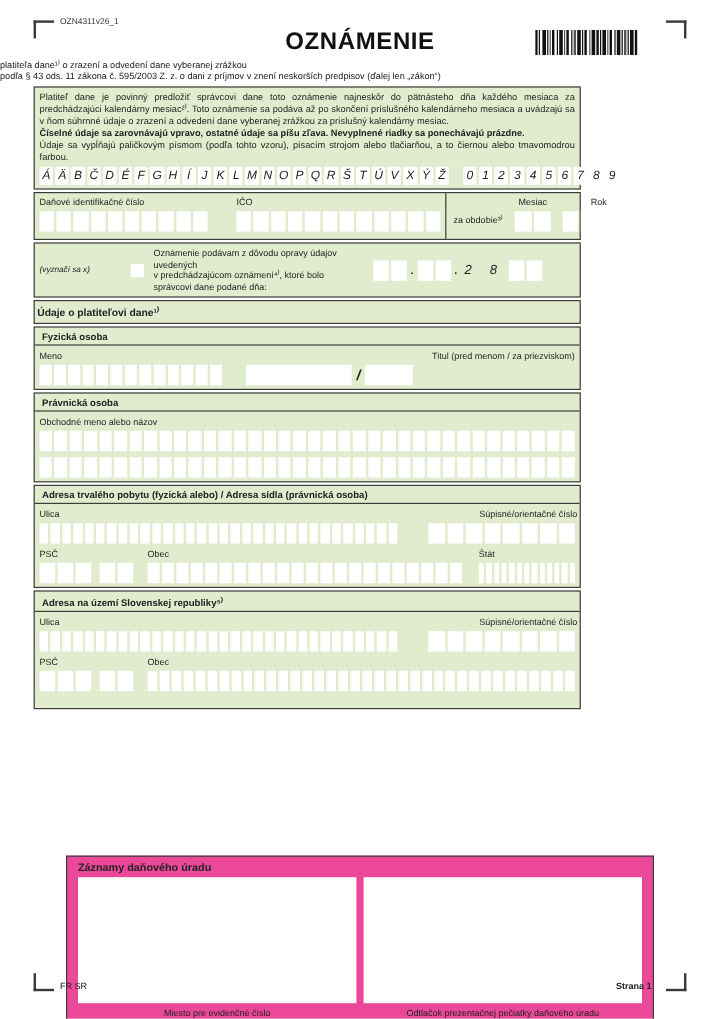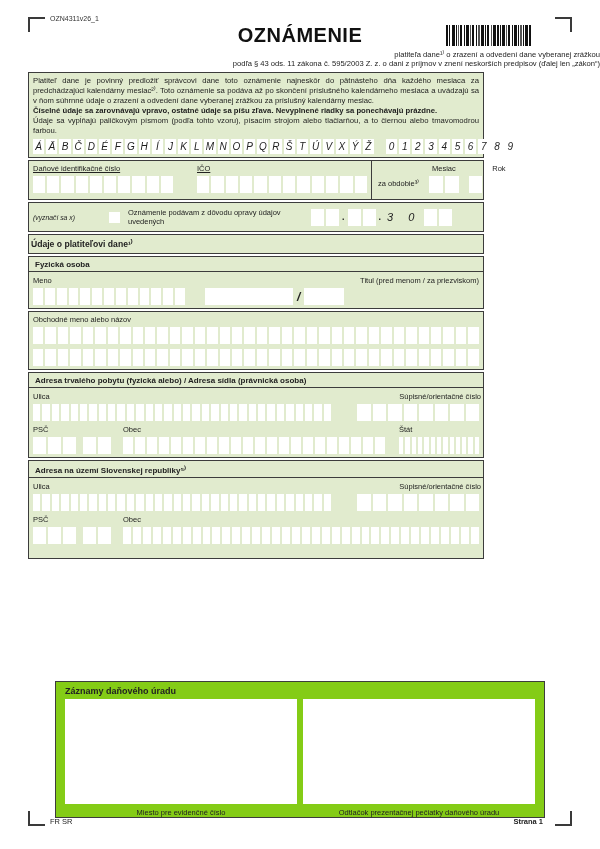--- a/index.html
+++ b/index.html
@@ -9,40 +9,40 @@
 
   
   .corner { position:absolute; width:17px; height:15px; }
   .corner.tl { left:28px; top:17px;  border-left:2.5px solid #3a3a3a; border-top:2.5px solid #3a3a3a; }
   .corner.tr { right:28px; top:17px; border-right:2.5px solid #3a3a3a; border-top:2.5px solid #3a3a3a; }
   .corner.bl { left:28px; top:811px;  border-left:2.5px solid #3a3a3a; border-bottom:2.5px solid #3a3a3a; }
   .corner.br { right:28px; top:811px; border-right:2.5px solid #3a3a3a; border-bottom:2.5px solid #3a3a3a; }
 
   .form-code { position:absolute; left:50px; top:15px; font-size:7px; color:#333; }
   .title { position:absolute; left:0; top:24px; width:100%; text-align:center; font-size:20px; font-weight:bold; letter-spacing:.5px; color:#111; }
-  .subtitle { position:absolute; left:0; width:100%; text-align:right; font-size:7.6px; color:#222; }
+  .subtitle { position:absolute; left:0; width:100%; text-align:left; font-size:7.6px; color:#222; }
   .sub1 { top:49px; } .sub2 { top:59px; }
   .barcode { position:absolute; left:446px; top:25px; }
 
   .sheet { position:absolute; left:28px; top:72px; width:456px; }
 
   .gbox { background:#e1ebce; border:1.5px solid #3c3c3c; margin-bottom:2px; padding:3px 4px; }
 
   .instr p { font-size:7.7px; line-height:10px; color:#1d1d1d; text-align:justify; }
   .instr p.bold { font-weight:bold; }
 
   .samples { display:flex; margin-top:3px; }
   .cellrow { display:flex; gap:2px; }
   .cell { background:#ffffff; flex:1; height:17px; }
   .samples .cell { width:11.2px; flex:none; height:15px; font-size:10px; font-style:italic; display:flex; align-items:center; justify-content:center; color:#1d1d1d; }
   .samples .digits { margin-left:12px; }
 
   
   .idrow { display:flex; padding:0; }
-  .id-left { flex:1; padding:3px 4px 6px 4px; display:flex; gap:24px;text-decoration:underline; }
+  .id-left { flex:1; padding:3px 4px 6px 4px; display:flex; gap:24px; }
   .id-right { width:178px; border-left:1.5px solid #3c3c3c; padding:3px 6px 6px 6px; display:flex; align-items:flex-end; gap:10px; }
   .fld { display:flex; flex-direction:column; }
   .fld .lbl { font-size:7.5px; margin-bottom:3px; color:#1d1d1d; }
   .lbl-c { text-align:center; }
   .obdobie { font-size:7.5px; padding-bottom:5px; white-space:nowrap; }
   .mes .cellrow { width:30px; } .rok .cellrow { width:60px; }
 
   
   .corr { display:flex; align-items:center; min-height:30px; gap:8px; }
   .corr .mark { font-size:6.8px; font-style:italic; width:68px; }
@@ -73,21 +73,21 @@
   .g-sup .lbl { text-align:right; margin-right:-2px; }
   .addr-row2 { display:flex; gap:14px; margin-top:4px; }
   .psc-cells { display:flex; gap:7px; width:76px; }
   .psc-cells .cellrow { flex:none; }
   .psc-cells .cell { width:13px; flex:none; }
   .g-obec1 { width:262px; } .g-stat { flex:1; }
   .g-obec2 { flex:1; }
   .pb14 { padding-bottom:14px; }
 
   
-  .records { margin:122px 0 0 27px; width:490px; height:137px; background:#84cc16; border:1.5px solid #3c3c3c; padding:4px 9px; }
+  .records { margin:122px 0 0 27px; width:490px; height:137px; background:#ec4899; border:1.5px solid #3c3c3c; padding:4px 9px; }
   .records .rtitle { font-size:9px; font-weight:bold; margin-bottom:3px; }
   .rboxes { display:flex; justify-content:space-between; }
   .rbox { width:232px; height:105px; background:#fff; }
   .rcaps { display:flex; justify-content:space-between; margin-top:4px; }
   .rcap { width:232px; text-align:center; font-size:7.5px; }
 
   .footer-left { position:absolute; left:50px; top:817px; font-size:7.5px; }
   .footer-right { position:absolute; right:57px; top:817px; font-size:7.5px; font-weight:bold; }
 </style>
 </head>
@@ -243,33 +243,34 @@
             </div>
         </div>
       </div>
     </div>
 
     <div class="gbox corr">
       <span class="mark">(vyznačí sa x)</span>
       <span class="checkbox"></span>
       <span class="txt">
         <span>Oznámenie podávam z dôvodu opravy údajov uvedených</span><br>
+        <span>v predchádzajúcom oznámení⁴⁾, ktoré bolo správcovi dane podané dňa:</span>
       </span>
       <div class="daterow">
         <div class="cellrow">
             <div class="cell"></div>
             <div class="cell"></div>
           </div>
         <span class="dot">.</span>
         <div class="cellrow">
             <div class="cell"></div>
             <div class="cell"></div>
           </div>
         <span class="dot">.</span>
-        <span class="yprefix">3 0</span>
+        <span class="yprefix">2 8</span>
         <div class="cellrow">
             <div class="cell"></div>
             <div class="cell"></div>
           </div>
       </div>
     </div>
 
     <div class="gbox secbar">Údaje o platiteľovi dane¹⁾</div>
 
     <div class="gbox">
@@ -298,20 +299,21 @@
           <div class="titulboxes">
             <span class="tb1"></span>
             <span class="slash">/</span>
             <span class="tb2"></span>
           </div>
         </div>
       </div>
     </div>
 
     <div class="gbox">
+      <div class="subhead">Právnická osoba</div>
       <div class="fld">
         <span class="lbl">Obchodné meno alebo názov</span>
         <div class="cellrow">
             <div class="cell"></div>
             <div class="cell"></div>
             <div class="cell"></div>
             <div class="cell"></div>
             <div class="cell"></div>
             <div class="cell"></div>
             <div class="cell"></div>

